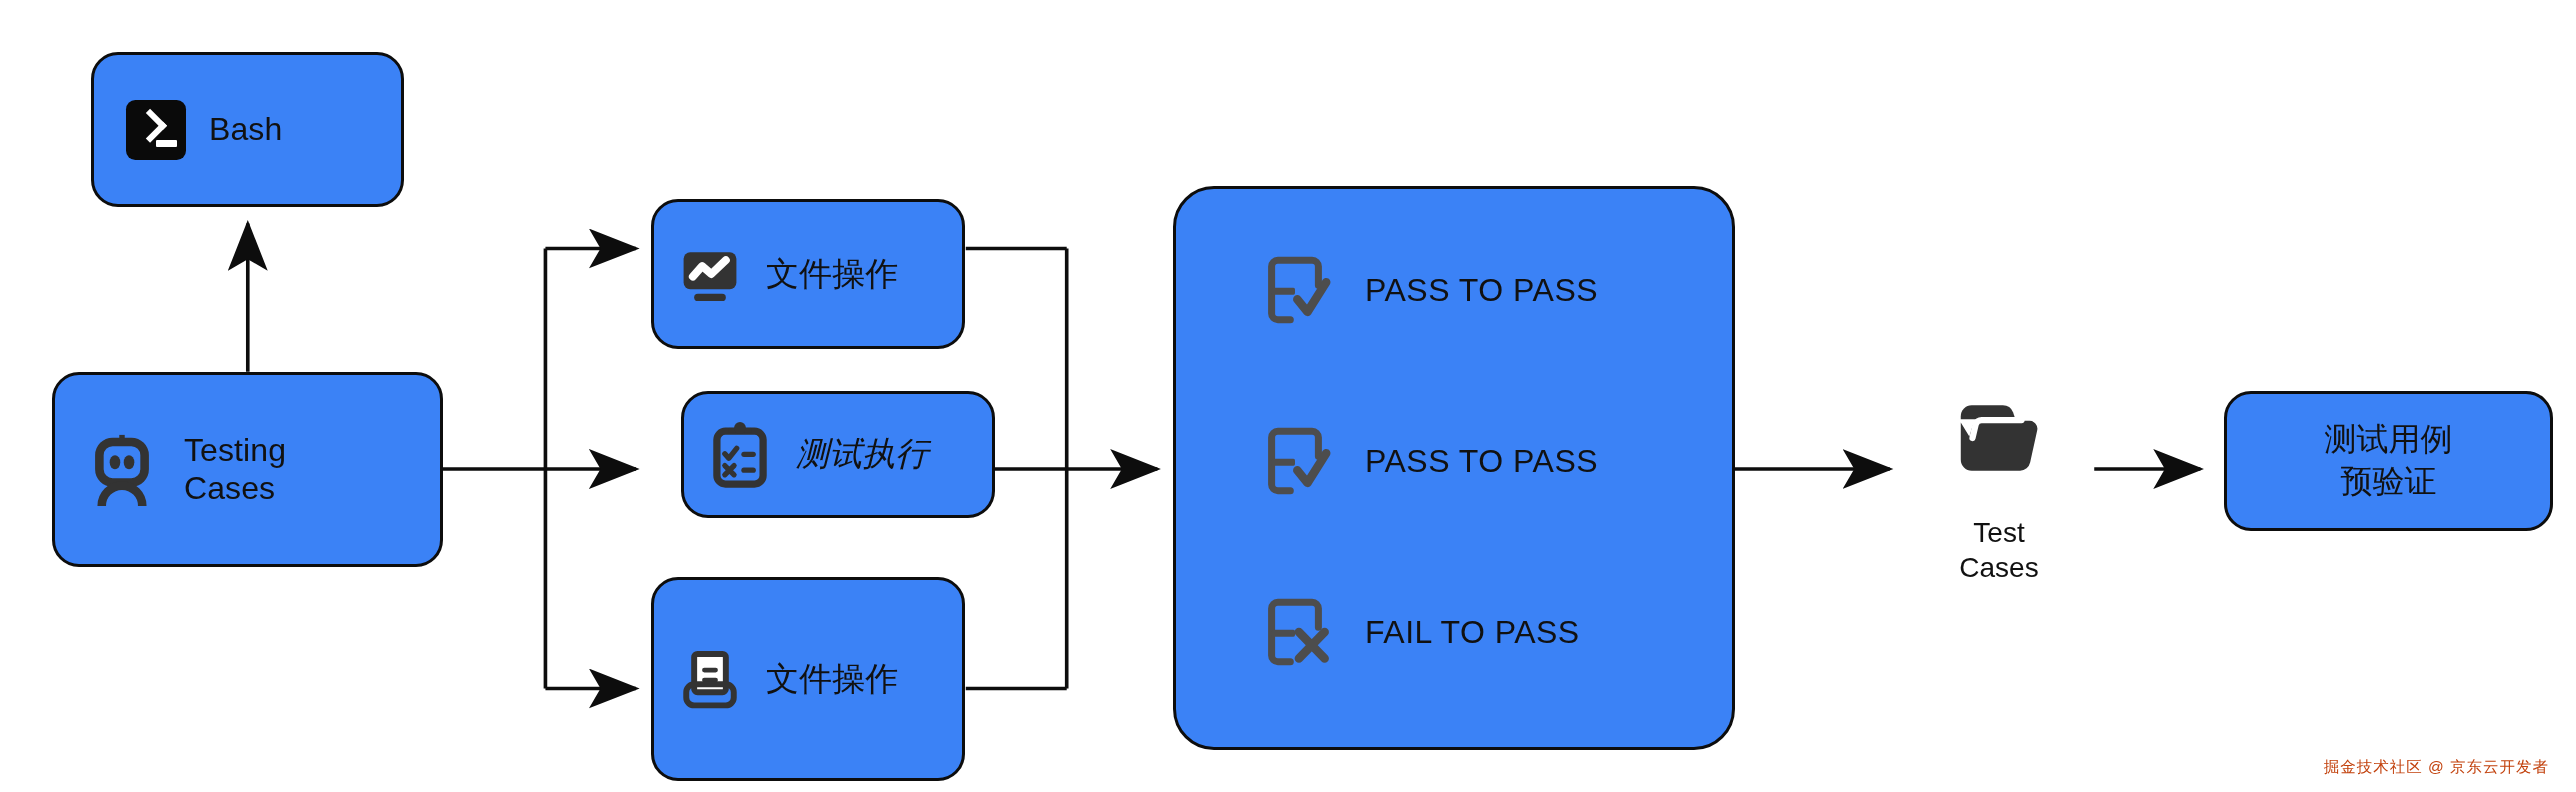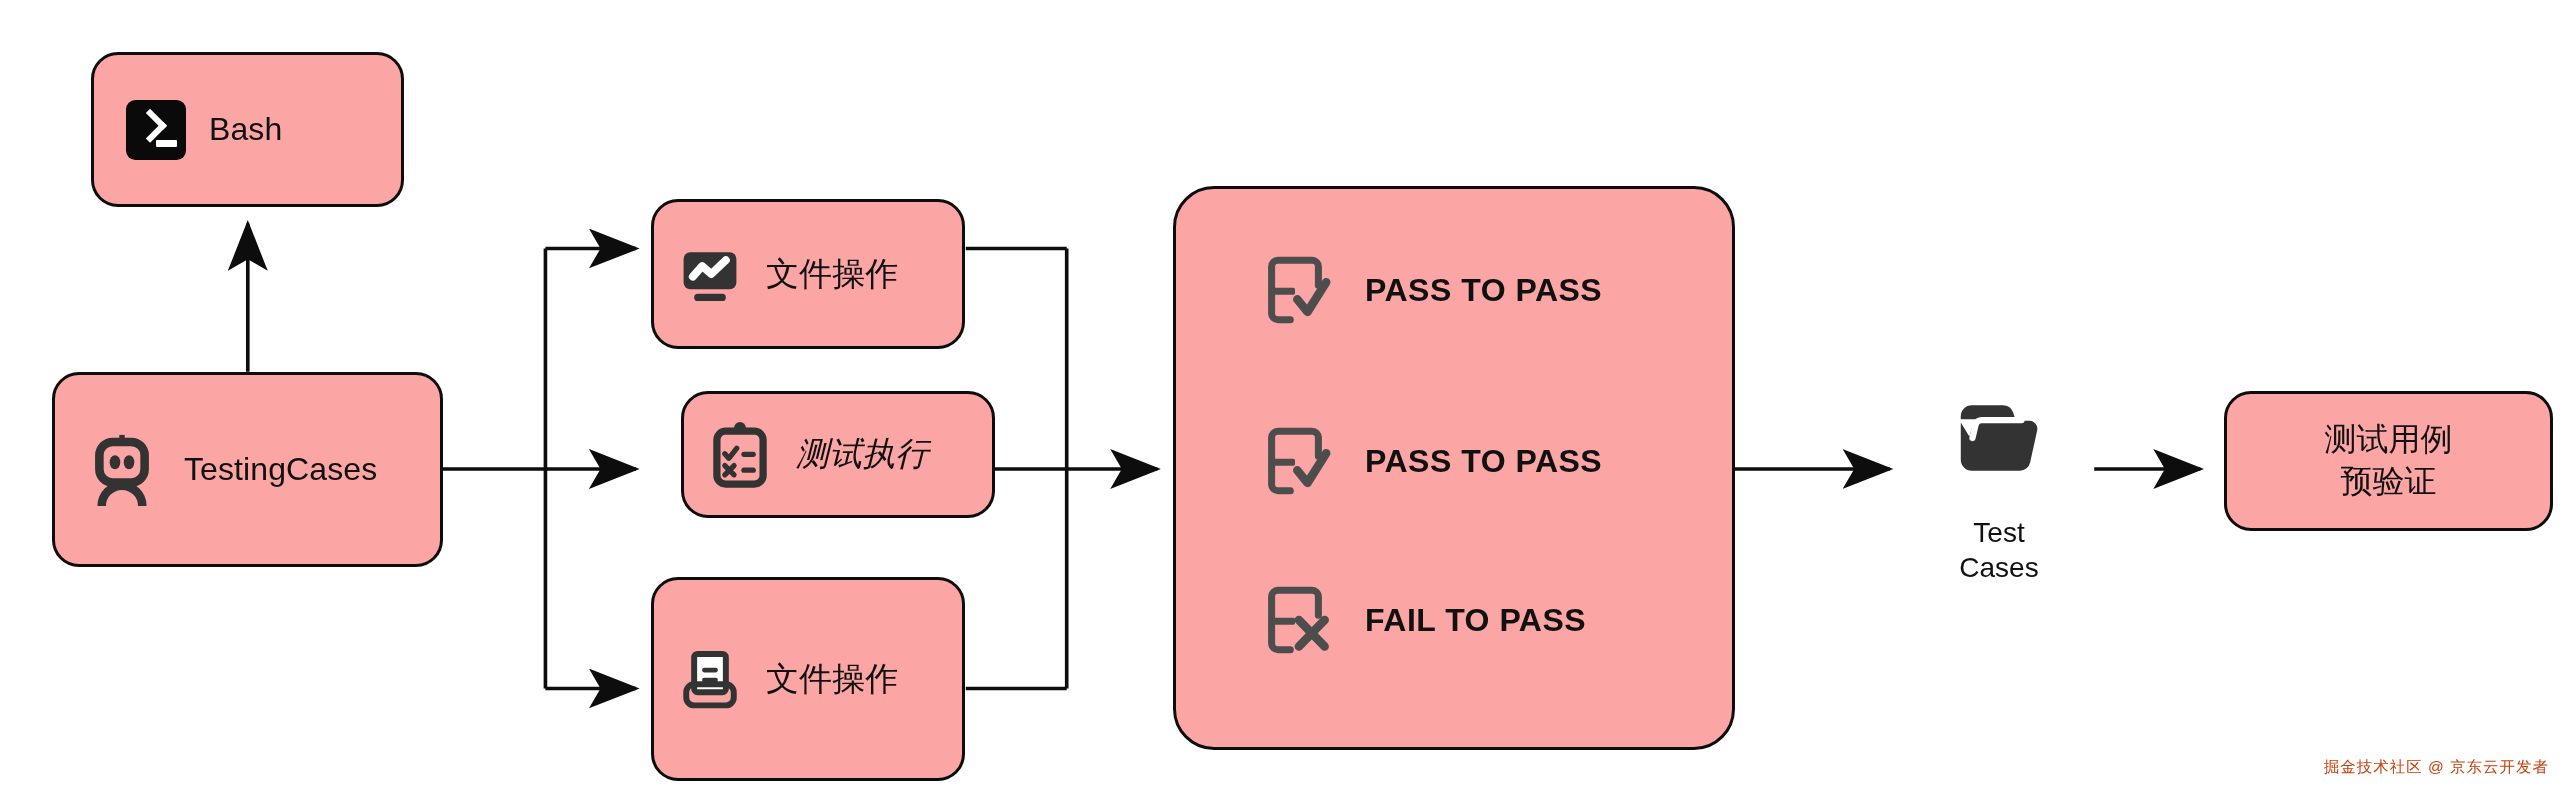--- a/index.html
+++ b/index.html
@@ -1,58 +1,58 @@
 <!DOCTYPE html>
 <html style="font-size:8.3px"><head>
 <meta charset="utf-8">
 <style>
   html,body{margin:0;padding:0;background:#ffffff;}
   body{width:2576px;height:792px;position:relative;overflow:hidden;
        font-family:"Liberation Sans","DejaVu Sans",sans-serif;color:#000;}
   #stage{position:absolute;left:0;top:0;width:2576px;height:792px;}
 
   
-  .node{position:absolute;box-sizing:border-box;background:#fca5a5;
+  .node{position:absolute;box-sizing:border-box;background:#3b82f6;
         border:3.6px solid #0d0d0d;border-radius:27px;
         display:flex;align-items:center;}
   .node.center{justify-content:center;}
 
   .node-inner{display:flex;align-items:center;gap:23px;}
 
   .label{font-size:32px;line-height:1.18;color:#111;white-space:nowrap;letter-spacing:0.1px;}
   .label.cn{font-size:33px;}
 
   
   #bash-node{left:91px;top:52px;width:313px;height:155px;padding-left:32px;}
   #bash-icon{width:60px;height:60px;background:#0a0a0a;border-radius:9.3px;position:relative;flex:none;}
   #bash-icon .chev{position:absolute;left:12.4px;top:14.5px;width:17.6px;height:17.6px;
      border-right:6.7px solid #fff;border-bottom:6.7px solid #fff;transform:rotate(-45deg);}
   #bash-icon .bar{position:absolute;left:30px;bottom:12.4px;width:21px;height:6.7px;background:#fff;border-radius:1px;}
 
   
   #agent-node{left:52px;top:372px;width:391px;height:195px;padding-left:28px;}
   #agent-icon{width:78px;height:78px;flex:none;}
-  #agent-label{display:flex;flex-direction:row;line-height:1.28;}
+  #agent-label{display:flex;flex-direction:column;line-height:1.28;}
 
   
   .cap{width:314px;height:auto;padding-left:23px;}
   #cap-env{left:651px;top:199px;height:150px;}
   #cap-exec{left:681px;top:391px;height:127px;font-style:italic;}
   #cap-file{left:651px;top:577px;height:204px;}
   .cap-icon{width:66px;height:66px;flex:none;}
 
   
   #results-node{left:1173px;top:186px;width:562px;height:564px;border-radius:41px;
                 display:block;padding:0;}
   .result-row{position:absolute;display:flex;align-items:center;gap:31px;left:80px;}
   .result-row:nth-of-type(1){top:62px;}
   .result-row:nth-of-type(2){top:233px;}
-  .result-row:nth-of-type(3){top:392px;}
+  .result-row:nth-of-type(3){top:404px;}
   .result-icon{width:78px;height:78px;flex:none;}
-  .result-label{font-size:32px;color:#111;white-space:nowrap;letter-spacing:0.5px;font-weight:bold;}
+  .result-label{font-size:32px;color:#111;white-space:nowrap;letter-spacing:0.5px;}
 
   
   #testcases{position:absolute;left:1916px;top:399px;width:166px;
              display:flex;flex-direction:column;align-items:center;}
   #folder-icon{width:88px;height:78px;}
   #testcases-label{margin-top:38px;font-size:28px;line-height:1.25;text-align:center;color:#111;}
 
   
   #preverify-node{left:2216px;top:391px;width:329px;height:140px;justify-content:center;margin-left:8px;}
   #preverify-label{font-size:32px;line-height:1.3;text-align:center;color:#111;}

